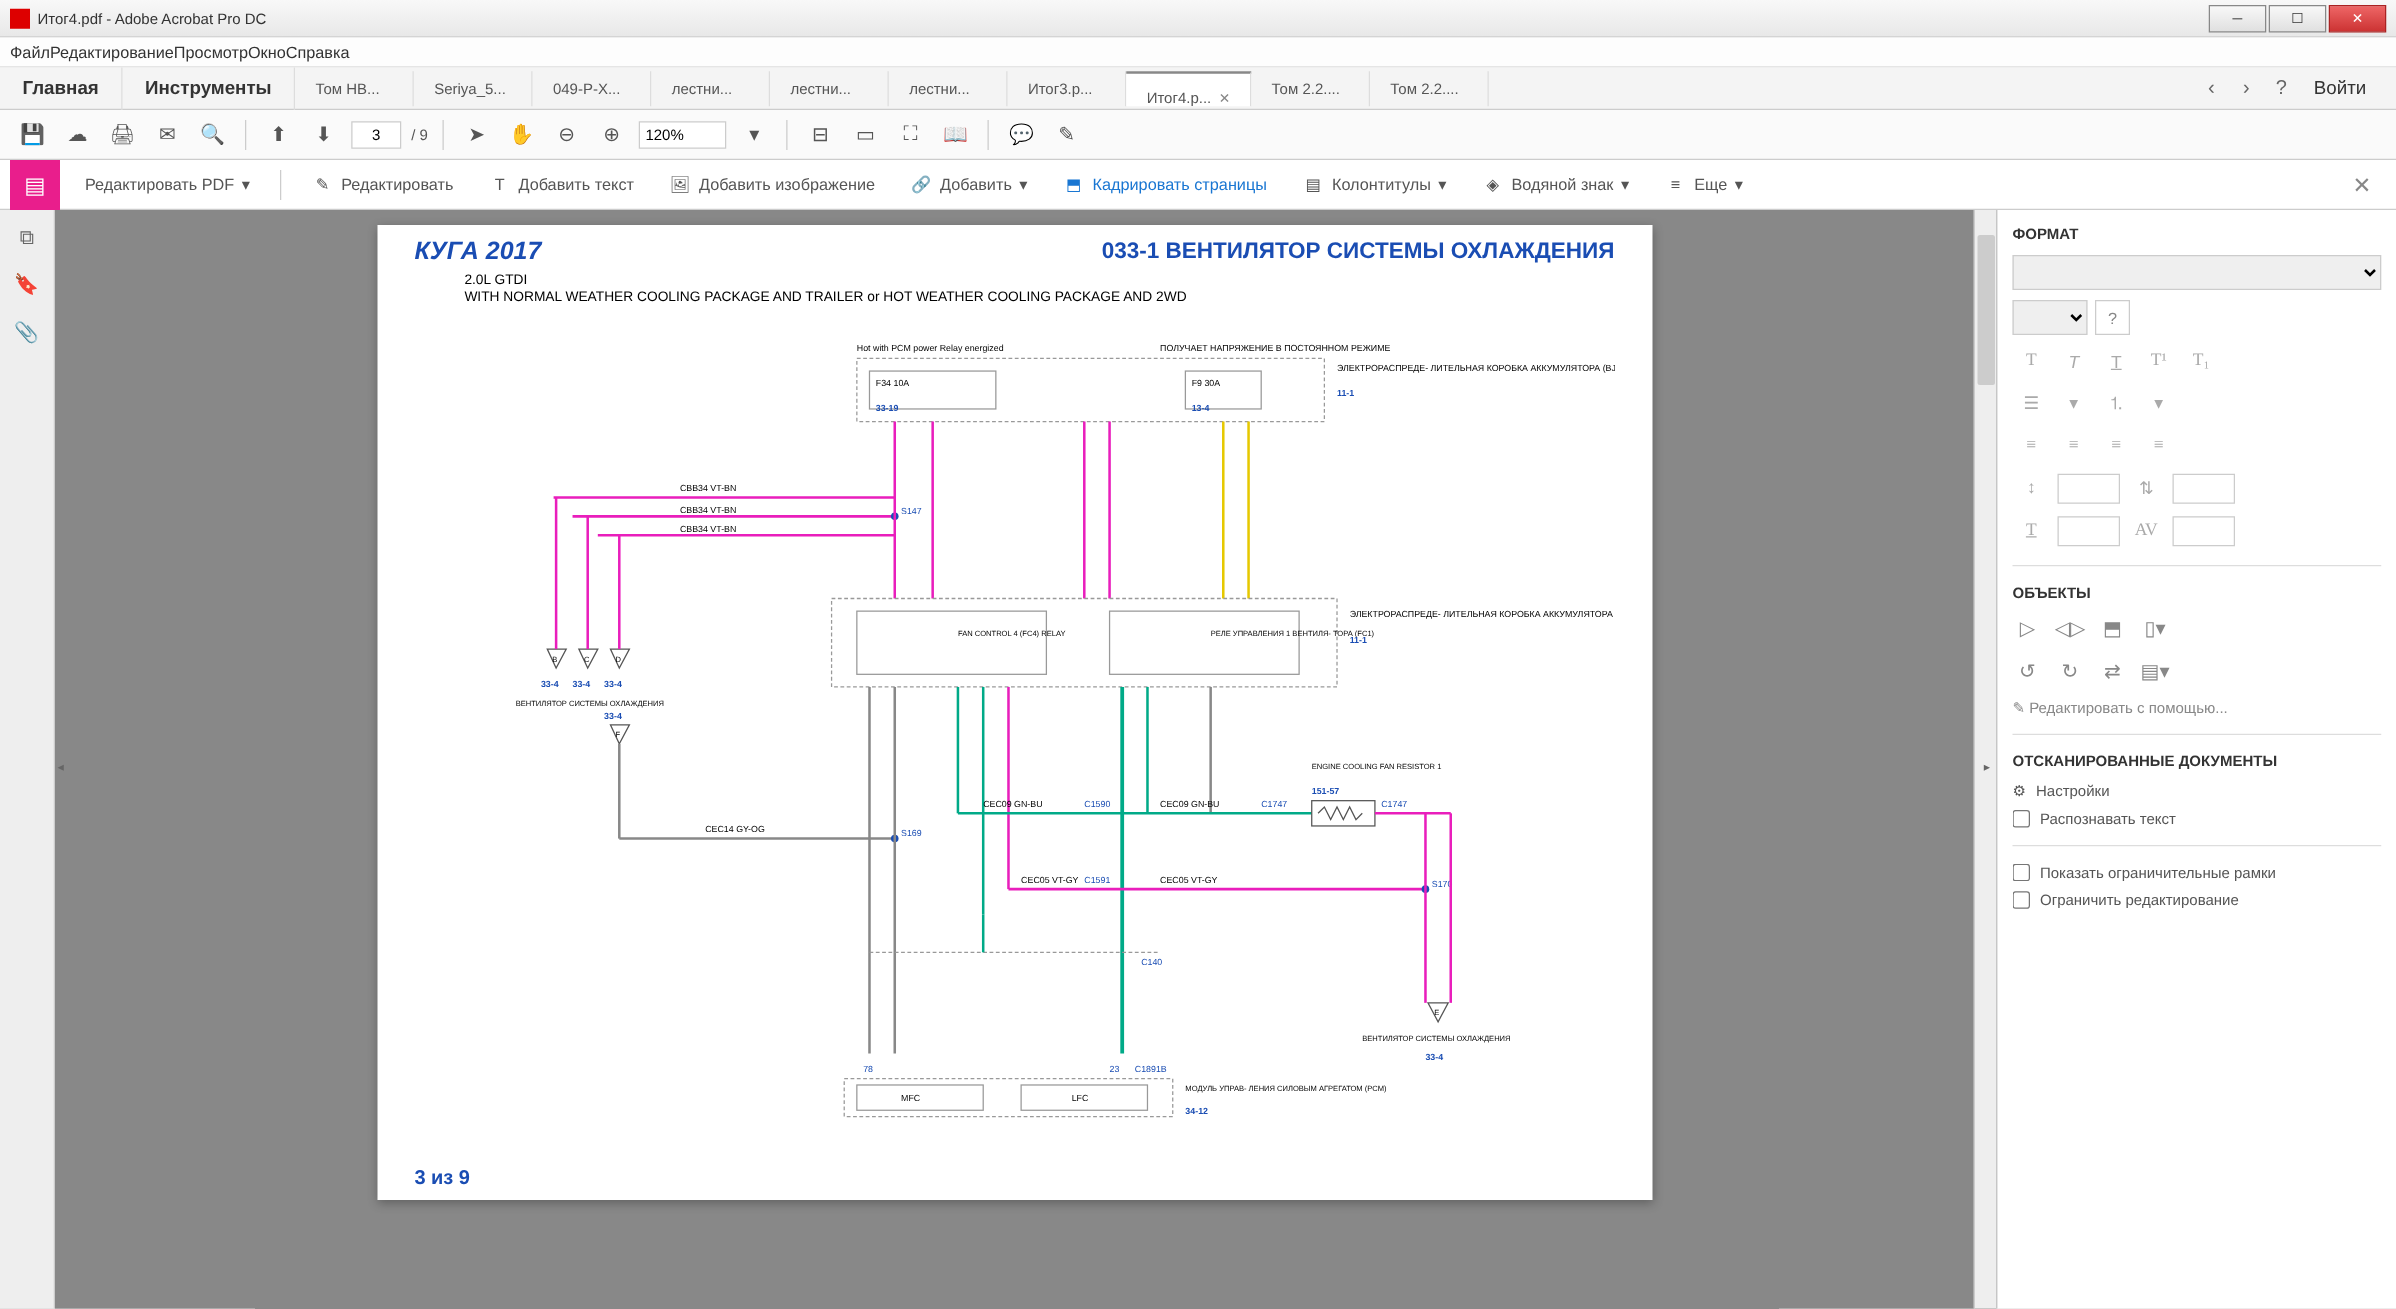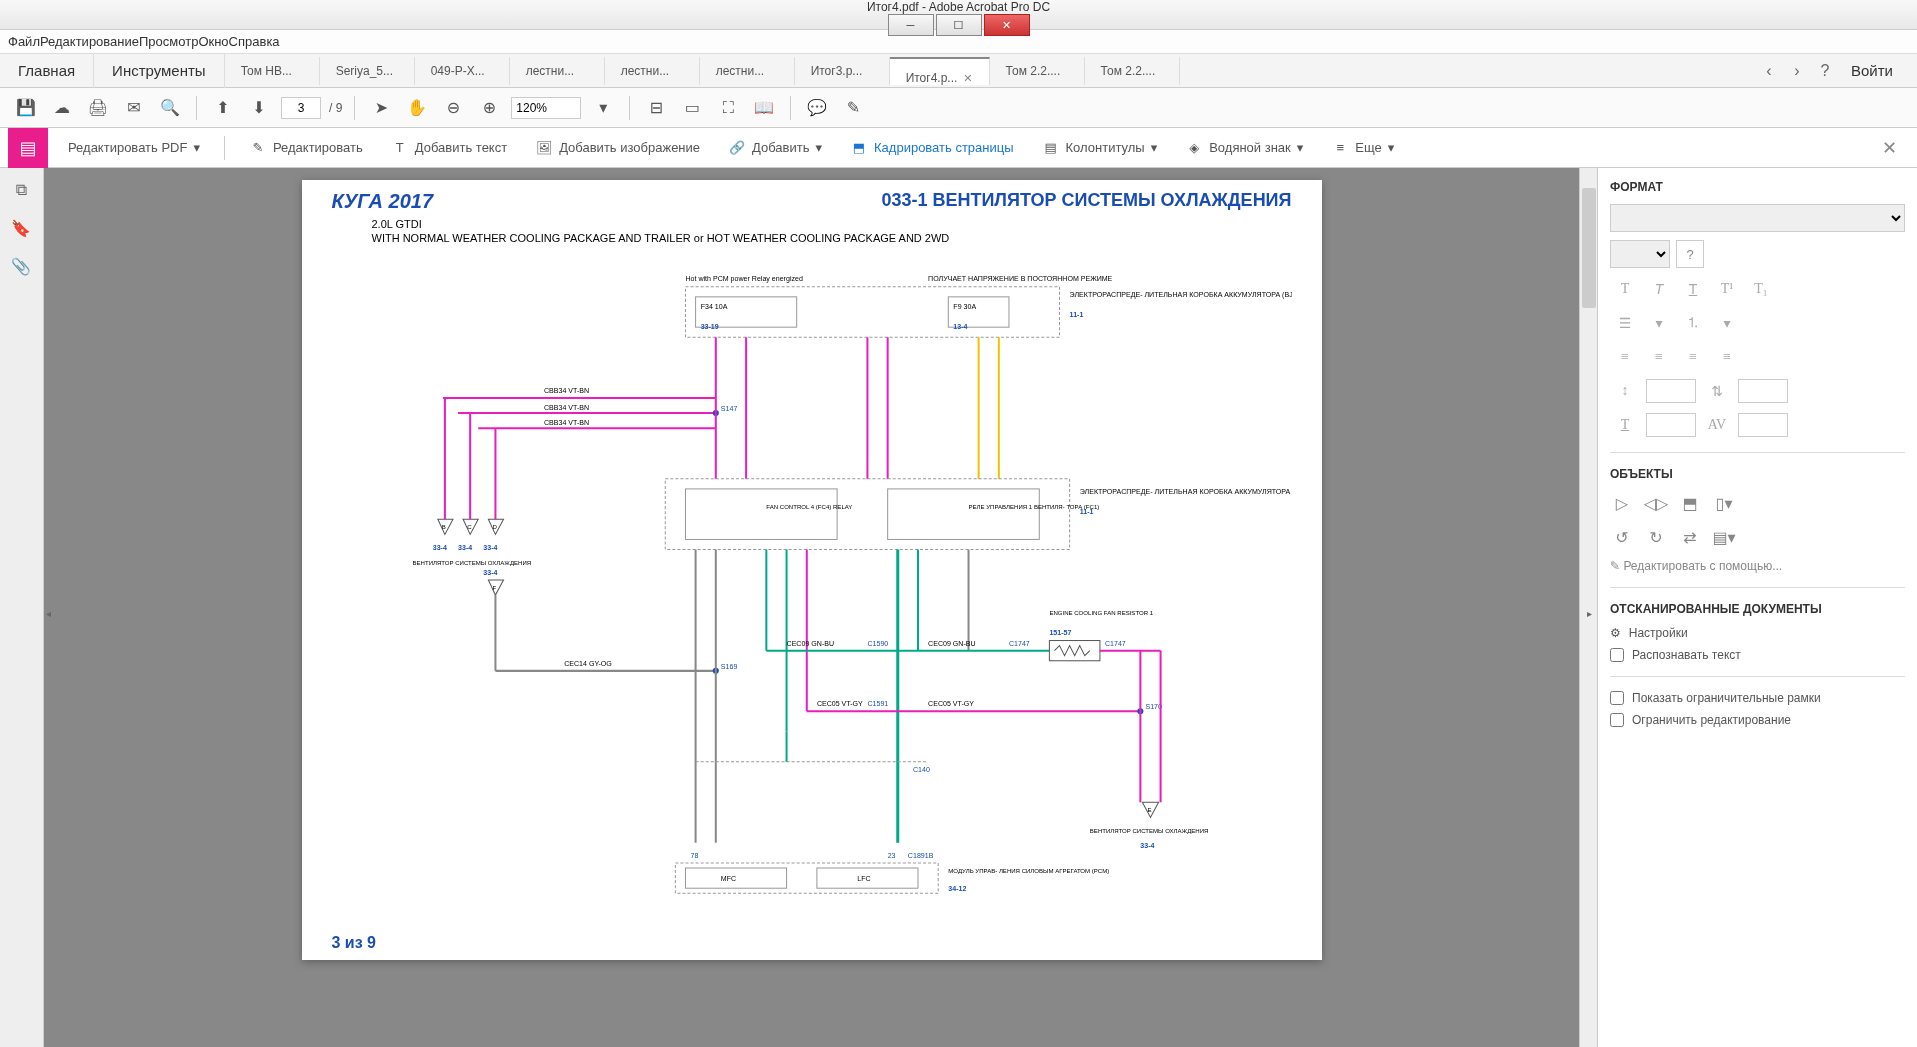--- a/index.html
+++ b/index.html
@@ -1,29 +1,29 @@
 <!DOCTYPE html>
 <html><head>
 <meta charset="utf-8">
 <style>
 * { margin: 0; padding: 0; box-sizing: border-box; font-family: "Segoe UI", Arial, sans-serif; }
 body { background: #f0f0f0; overflow: hidden; }
 
-.titlebar { height: 30px; background: linear-gradient(#f8f8f8, #e8e8e8); border-bottom: 1px solid #ccc; display: flex; align-items: center; padding: 0 8px; font-size: 12px; flex-direction: column; }
+.titlebar { height: 30px; background: linear-gradient(#f8f8f8, #e8e8e8); border-bottom: 1px solid #ccc; display: flex; align-items: center; padding: 0 8px; font-size: 12px; }
 .titlebar-icon { width: 16px; height: 16px; background: #d00; margin-right: 6px; display: inline-block; }
 .titlebar-text { flex: 1; color: #333; }
 .win-controls { display: flex; gap: 2px; }
 .win-btn { width: 46px; height: 22px; display: flex; align-items: center; justify-content: center; font-size: 11px; color: #333; border: 1px solid #888; background: linear-gradient(#f8f8f8,#e0e0e0); }
 .win-close { background: linear-gradient(#e66,#c33); color: #fff; border-color: #a22; }
 
 .menubar { height: 24px; background: #fdfdfd; border-bottom: 1px solid #ddd; display: flex; align-items: center; padding: 0 8px; font-size: 13px; color: #333; }
 .menubar span { cursor: default; }
 
 .navbar { height: 34px; background: #f4f4f4; border-bottom: 1px solid #ccc; display: flex; align-items: center; }
-.nav-main { display: flex; align-items: flex-start; }
+.nav-main { display: flex; align-items: flex-start; font-weight: bold; }
 .nav-item { padding: 0 18px; height: 34px; display: flex; align-items: center; font-size: 15px; color: #333; border-right: 1px solid #ddd; }
 .tabs { flex: 1; display: flex; align-items: center; }
 .tab { height: 28px; padding: 0 16px; display: flex; align-items: center; font-size: 12px; color: #555; border-right: 1px solid #ddd; gap: 6px; min-width: 95px; max-width: 105px; }
 .tab.active { background: #fff; border-top: 2px solid #888; align-items: flex-end; }
 .tab-close { font-size: 11px; color: #888; }
 .nav-right { display: flex; align-items: center; gap: 8px; padding: 0 16px; }
 .nav-right .nav-icon { width: 20px; height: 20px; display: flex; align-items: center; justify-content: center; color: #666; }
 .login-btn { font-size: 15px; color: #333; padding: 0 8px; }
 
 .toolbar { height: 40px; background: #fafafa; border-bottom: 1px solid #ccc; display: flex; align-items: center; padding: 0 12px; gap: 8px; }

